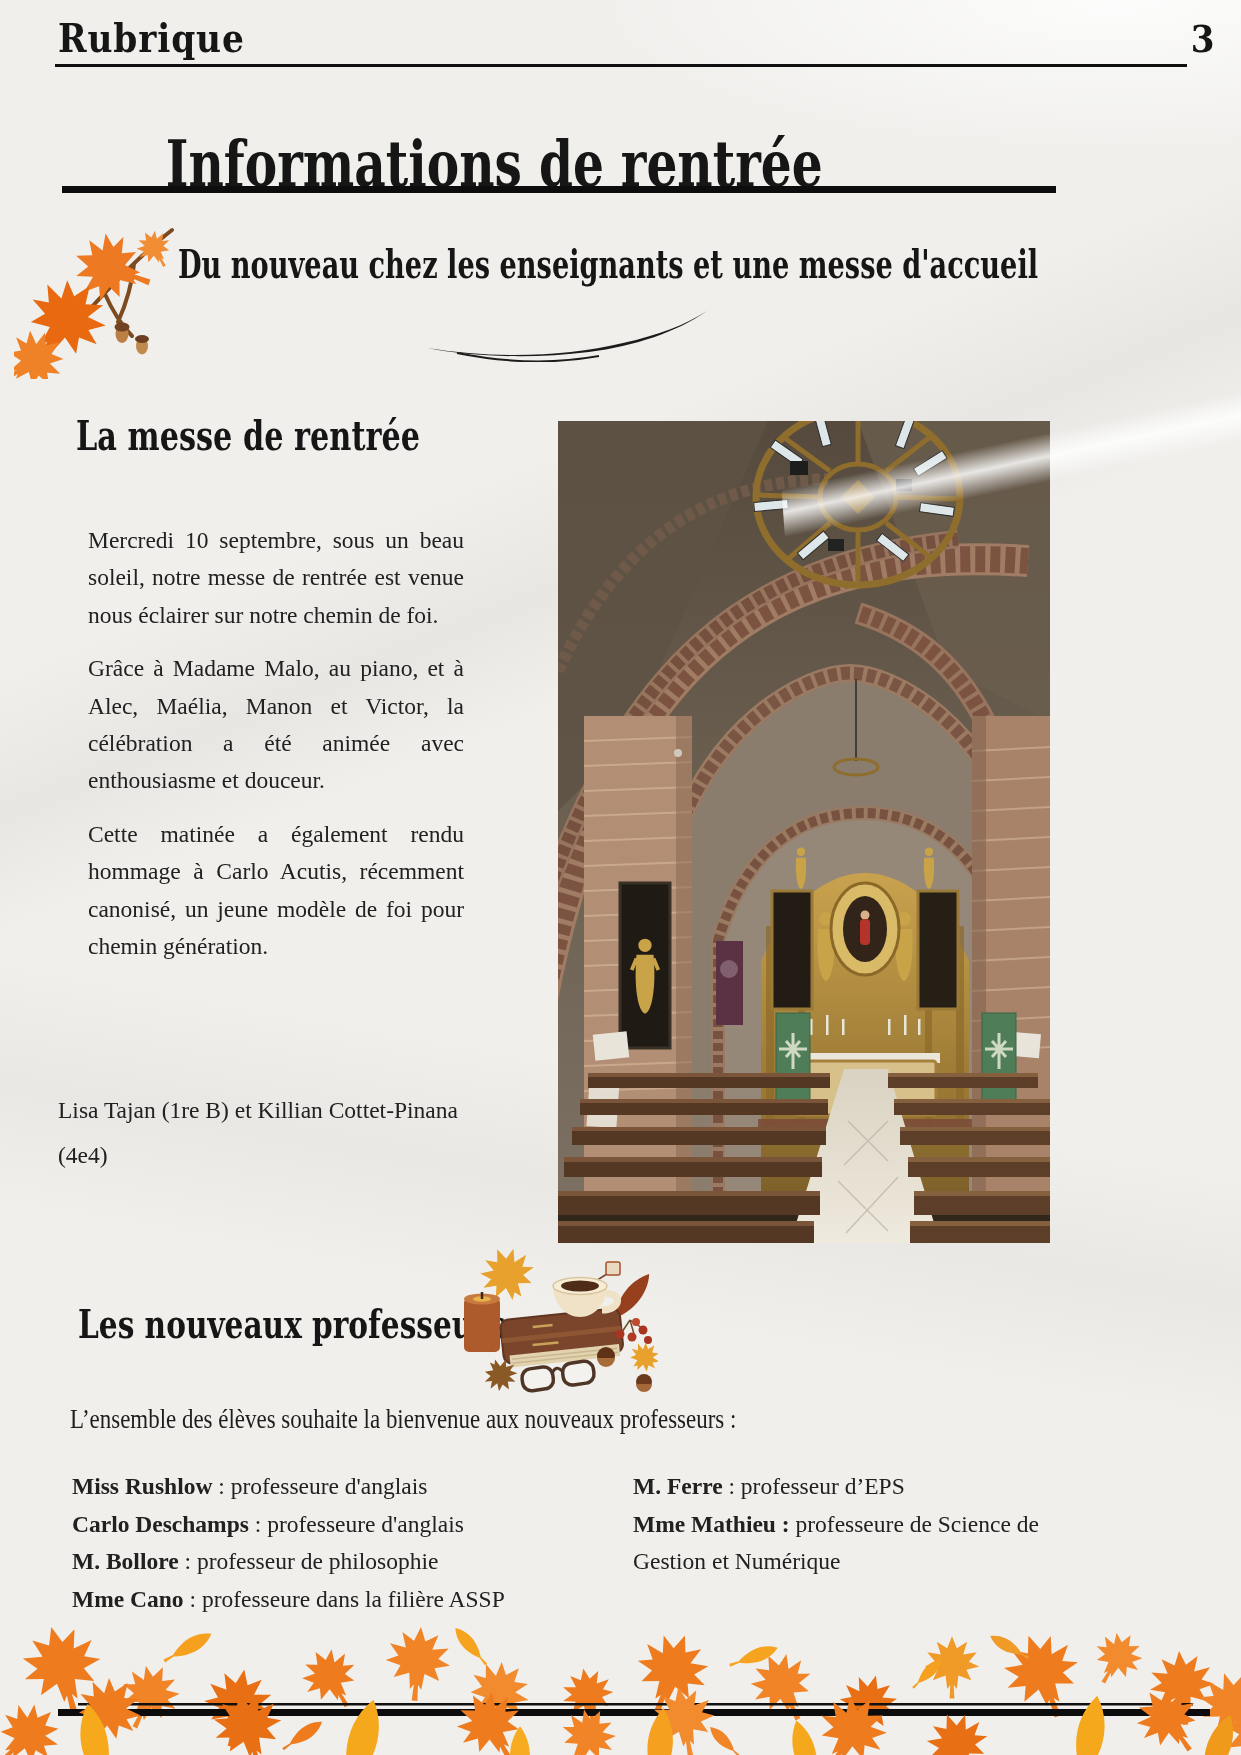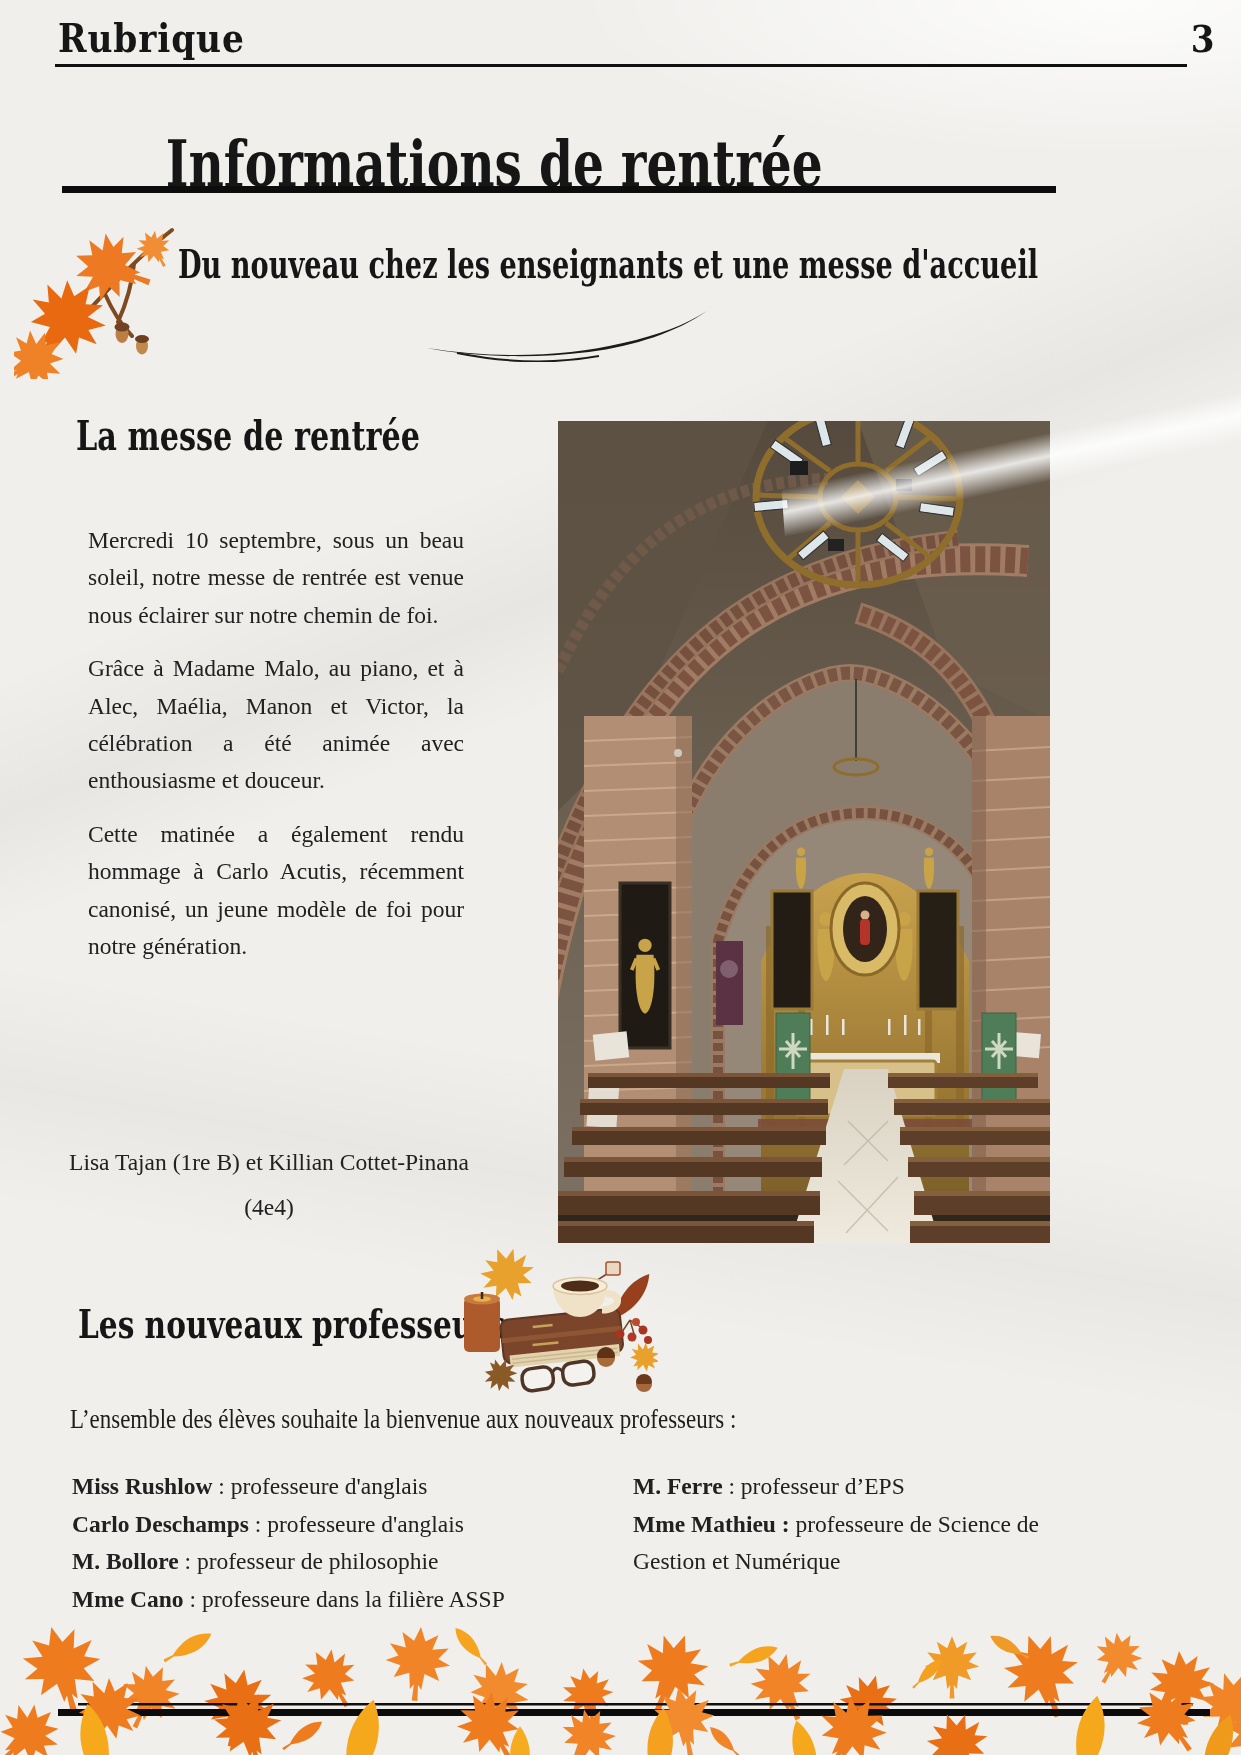--- a/index.html
+++ b/index.html
@@ -24,21 +24,21 @@
   .title-rule{left:62px;top:186px;width:994px;height:7px;background:#0d0d0d;}
   
   .subtitle-wrap{left:178px;top:240px;}
   .subtitle{display:inline-block;font:800 40px "DejaVu Serif",serif;transform:scaleX(.68);transform-origin:left top;white-space:nowrap;}
   .flourish{left:415px;top:298px;width:300px;height:64px;}
   .oak-decor{left:14px;top:224px;width:175px;height:155px;}
   
   .h-mass{left:76px;top:412px;font:700 41px "DejaVu Serif",serif;transform:scaleX(.74);transform-origin:left top;white-space:nowrap;}
   .bodycopy{left:72px;top:506px;width:408px;font:23.5px/37.4px "Liberation Serif",serif;text-align:justify;color:#212121;}
   .bodycopy p{margin:16px;}
-  .byline{left:58px;top:1140px;width:422px;text-align:center;font:23.5px/45px "Liberation Serif",serif;color:#212121;}
+  .byline{left:58px;top:1088px;width:422px;text-align:left;font:23.5px/45px "Liberation Serif",serif;color:#212121;}
   
   .photo{left:558px;top:421px;width:492px;height:822px;background:#6b5f50;}
   .photo svg{display:block;}
   .crease-photo{left:780px;top:398px;width:520px;height:120px;pointer-events:none;
     background:linear-gradient(172deg, rgba(0,0,0,0) 38%, rgba(255,255,255,.85) 50%, rgba(255,255,255,0) 63%);
     transform:rotate(-4deg);}
   
   .h-teachers{left:78px;top:1300px;font:700 40px "DejaVu Serif",serif;transform:scaleX(.74);transform-origin:left top;white-space:nowrap;}
   .stilllife{left:462px;top:1234px;width:196px;height:164px;}
   .intro-wrap{left:70px;top:1404px;}
@@ -87,21 +87,21 @@
   </div>
   <svg class="abs flourish" viewBox="0 0 300 64">
     <path d="M12 50 C 80 61 150 59 208 45 C 244 37 270 27 292 13 C 262 34 220 48 174 54 C 118 61 58 59 12 50 Z" fill="#1c1c1c"></path>
     <path d="M42 55 C 92 65 140 66 184 58" stroke="#1c1c1c" stroke-width="2" fill="none"></path>
   </svg>
 
   <div class="abs h-mass">La messe de rentrée</div>
   <div class="abs bodycopy">
     <p>Mercredi 10 septembre, sous un beau soleil, notre messe de rentrée est venue nous éclairer sur notre chemin de foi.</p>
     <p>Grâce à Madame Malo, au piano, et à Alec, Maélia, Manon et Victor, la célébration a été animée avec enthousiasme et douceur.</p>
-    <p>Cette matinée a également rendu hommage à Carlo Acutis, récemment canonisé, un jeune modèle de foi pour notre génération.</p>
+    <p>Cette matinée a également rendu hommage à Carlo Acutis, récemment canonisé, un jeune modèle de foi pour chemin génération.</p>
   </div>
   <div class="abs byline">Lisa Tajan (1re B) et Killian Cottet-Pinana (4e4)</div>
 
   <figure class="abs photo" style="margin:0">
     <svg width="492" height="822" viewBox="0 0 492 822">
       <defs>
         <linearGradient id="vaultg" x1="0" y1="0" x2="0" y2="1">
           <stop offset="0" stop-color="#554a3d"></stop>
             <stop offset=".45" stop-color="#6b5f50"></stop>
             <stop offset="1" stop-color="#7d7264"></stop>

